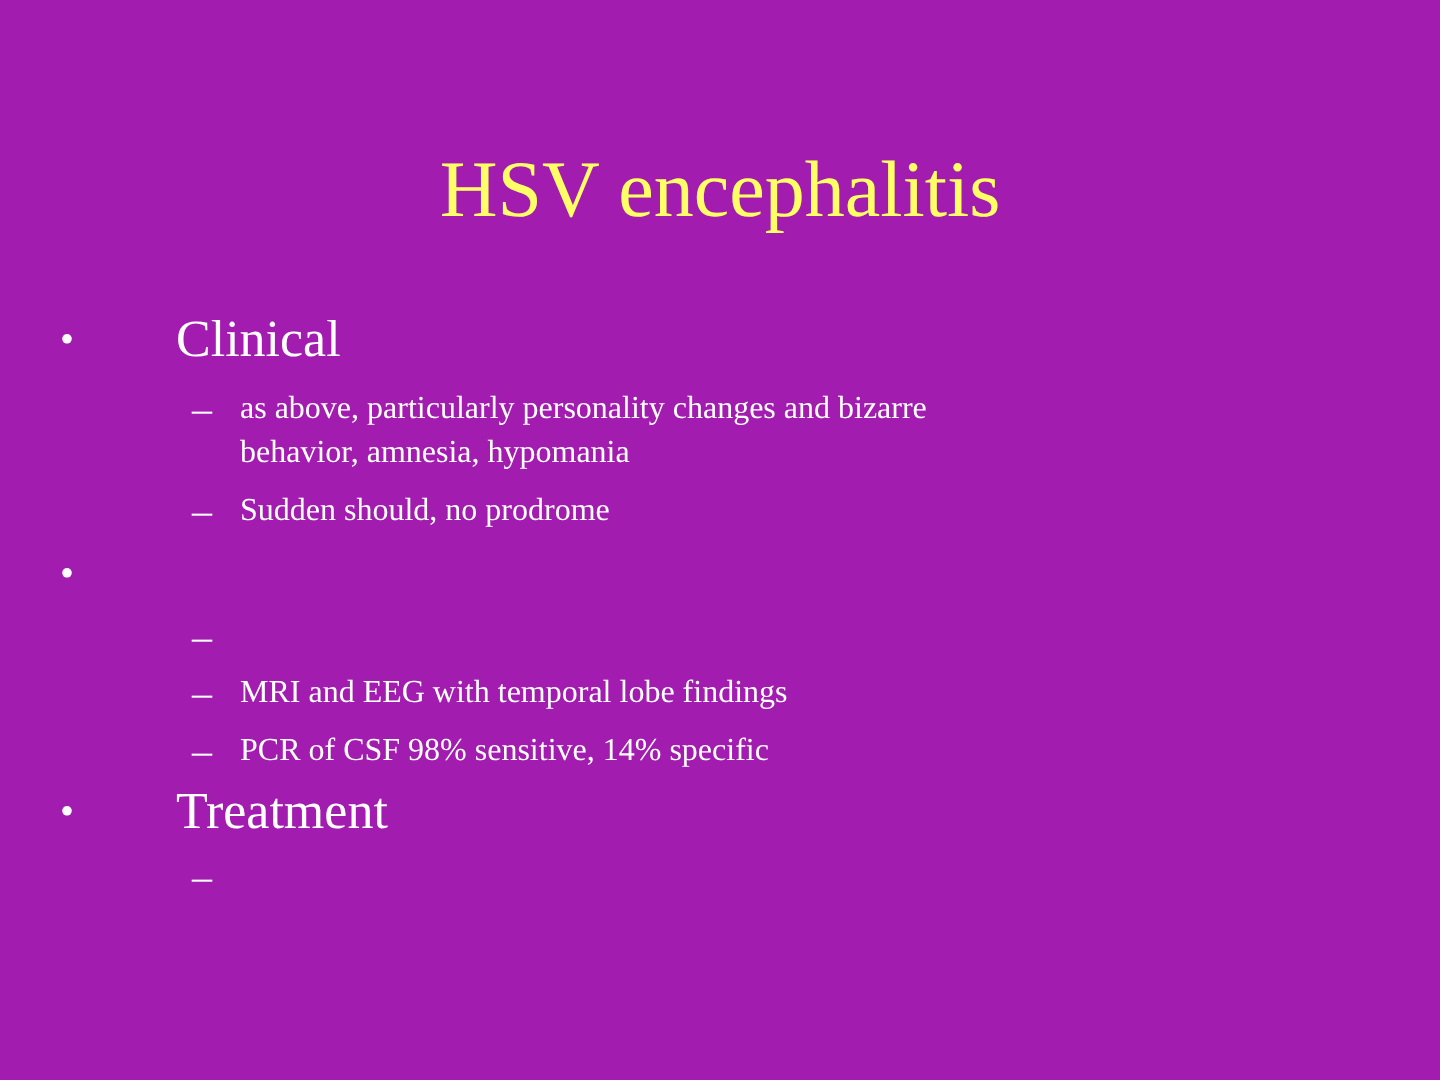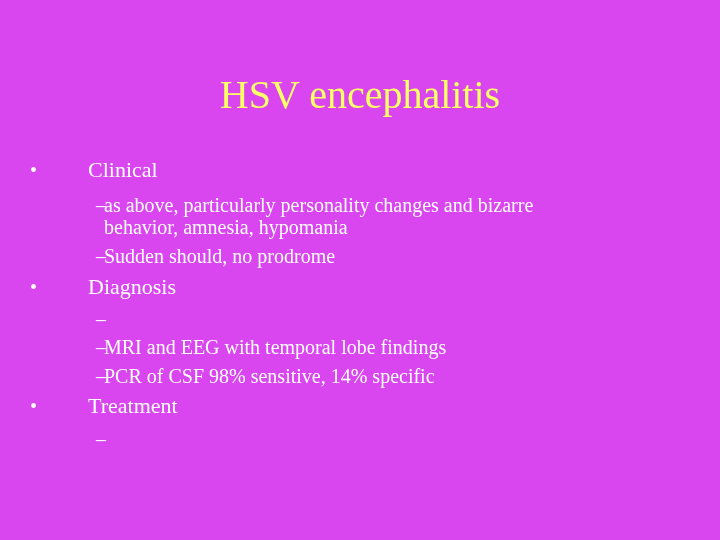--- a/index.html
+++ b/index.html
@@ -3,34 +3,34 @@
   <meta charset="utf-8">
   <style>
     html, body { margin: 0; padding: 0; }
     body {
       width: 720px; height: 540px; overflow: hidden;
       background: #0000ee;
       font-family: "Liberation Serif", "DejaVu Serif", serif;
       color: #ffffff;
       position: relative;
     }
-    .slide { position: absolute; inset: 0; background: #d946ef; }
+    .slide { position: absolute; inset: 0; background: #a21caf; }
     .title {
       position: absolute; left: 0; right: 0; top: 70px;
       text-align: center; color: #ffff66;
       font-size: 40px; line-height: 50px;
     }
     .l1 {
-      position: absolute; left: 88px; font-size: 22px; line-height: 30px; white-space: nowrap; text-align: center;
+      position: absolute; left: 88px; font-size: 26px; line-height: 30px; white-space: nowrap; text-align: center;
     }
     .b1 {
       position: absolute; left: 30px; font-size: 20px; line-height: 30px;
     }
     .l2 {
-      position: absolute; left: 104px; font-size: 20px; line-height: 22px; white-space: nowrap;
+      position: absolute; left: 120px; font-size: 16px; line-height: 22px; white-space: nowrap;
     }
     .b2 {
       position: absolute; left: 96px; font-size: 20px; line-height: 22px;
     }
   </style>
 </head>
 <body>
 
 <div class="slide">
   <div class="title">HSV encephalitis</div>
@@ -39,21 +39,20 @@
   <span class="l1" style="top:155px">Clinical</span>
 
   <span class="b2" style="top:194px">–</span>
   <span class="l2" style="top:194px">as above, particularly personality changes and bizarre</span>
   <span class="l2" style="top:216px">behavior, amnesia, hypomania</span>
 
   <span class="b2" style="top:245px">–</span>
   <span class="l2" style="top:245px">Sudden should, no prodrome</span>
 
   <span class="b1" style="top:272px">•</span>
-  <span class="l1" style="top:272px">Diagnosis</span>
 
   <span class="b2" style="top:308px">–</span>
 
   <span class="b2" style="top:336px">–</span>
   <span class="l2" style="top:336px">MRI and EEG with temporal lobe findings</span>
 
   <span class="b2" style="top:365px">–</span>
   <span class="l2" style="top:365px">PCR of CSF 98% sensitive, 14% specific</span>
 
   <span class="b1" style="top:391px">•</span>

